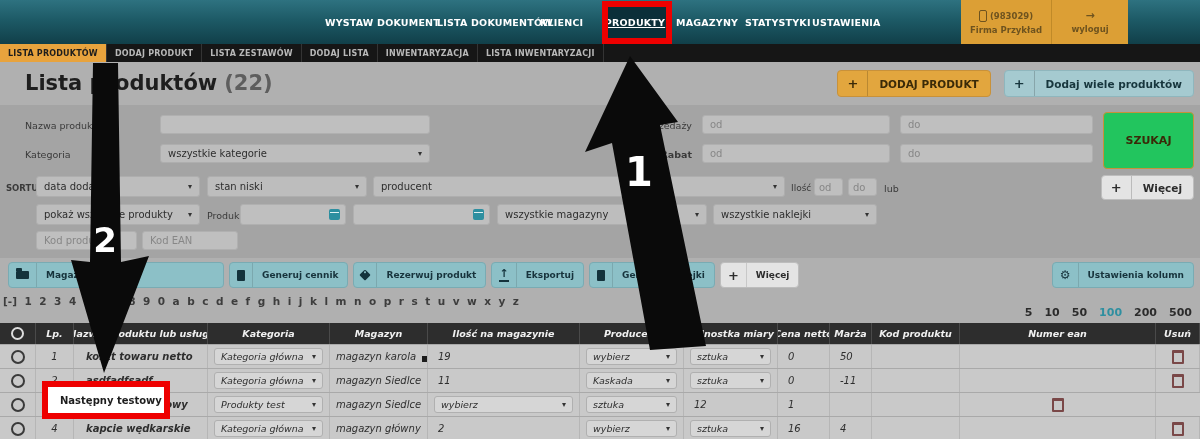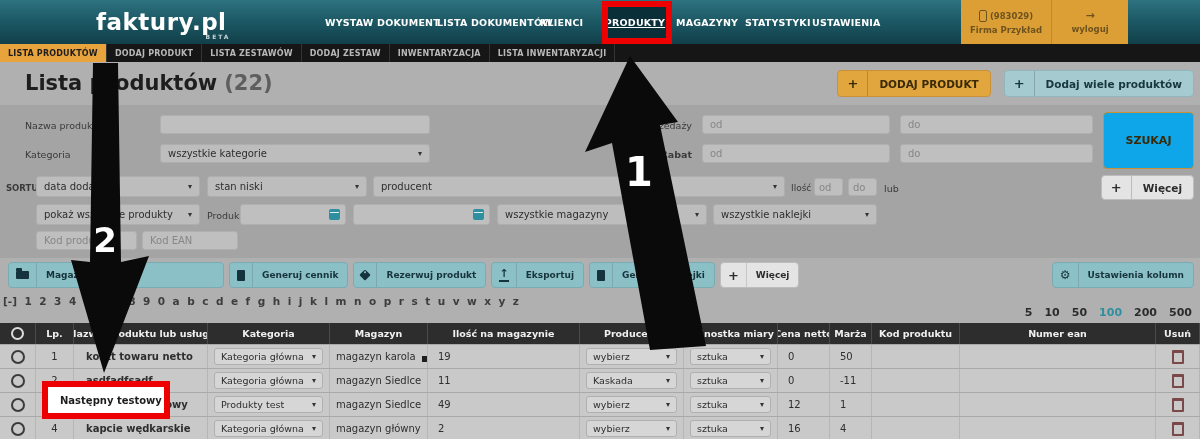--- a/index.html
+++ b/index.html
@@ -49,21 +49,21 @@
           font-family:"DejaVu Sans","Liberation Sans",sans-serif;}
   .finput::placeholder{color:#878787;opacity:1;}
   .fselect{position:absolute;background:#bdbdbd;border:1px solid #aeaeae;border-radius:3px;
            font-size:10px;color:#2d2d2d;display:flex;align-items:center;justify-content:space-between;
            padding:0 7px;box-sizing:border-box;white-space:nowrap;overflow:hidden;}
   .caret{font-size:8px;color:#333;margin-left:6px;}
   .datewrap{position:absolute;}
   .datewrap .finput{left:0;top:0;width:100%;height:100%;}
   .i-cal{position:absolute;right:6px;top:5px;width:11px;height:11px;background:#2d8fa0;border-radius:2px;}
   .i-cal::before{content:"";position:absolute;left:1px;right:1px;top:3px;height:1px;background:#dff0f2;}
-  .szukaj{position:absolute;right:6px;top:7px;width:89px;height:55px;background:#0ea5e9;border:1px solid #c8913a;
+  .szukaj{position:absolute;right:6px;top:7px;width:89px;height:55px;background:#22c55e;border:1px solid #c8913a;
           border-radius:4px;color:#3a2a08;font-weight:bold;font-size:11px;display:flex;align-items:center;justify-content:center;}
   .btn-wiecej-f{position:absolute;right:6px;top:70px;height:25px;background:#e4e4e4;border:1px solid #bdbdbd;
           border-radius:4px;color:#2c2c2c;}
 
   
   .actionsrow{position:absolute;left:8px;top:262px;display:flex;gap:5px;}
   .abtn{height:26px;display:flex;align-items:stretch;background:#8cc0c7;border:1px solid #79abb3;
         border-radius:4px;color:#17333c;font-size:9px;font-weight:bold;box-sizing:border-box;}
   .abtn .ic{display:flex;align-items:center;padding:0 7px;border-right:1px solid rgba(0,0,0,.12);}
   .abtn .al{display:flex;align-items:center;padding:0 9px;white-space:nowrap;}
@@ -81,21 +81,21 @@
   .i-plus{font-weight:bold;font-size:13px;}
   .i-gear{font-size:12px;line-height:12px;}
 
   
   .indexbar{position:absolute;left:3px;top:295px;display:flex;gap:7.5px;font-size:10.5px;font-weight:bold;color:#3d3d3d;}
   .pagesizes{position:absolute;right:8px;top:306px;display:flex;gap:12px;font-size:11px;font-weight:bold;color:#2b2b2b;}
   .pagesizes .active{color:#2e8fa0;}
 
   
   .table{position:absolute;left:0;top:323px;width:1200px;height:116px;overflow:hidden;}
-  .thead,.trow{display:grid;grid-template-columns:36px 38px 134px 122px 98px 152px 104px 94px 52px 42px 88px 196px 44px;}
+  .thead,.trow{display:grid;grid-template-columns:36px 38px 134px 122px 98px 152px 104px 94px 52px 42px 88px 196px 44px;font-style:italic;}
   .thead{height:21px;background:#2d2d2d;}
   .th{display:flex;align-items:center;justify-content:center;color:#f0f0f0;font-size:9.5px;font-weight:bold;
       border-right:1px solid #4a4a4a;white-space:nowrap;overflow:hidden;box-sizing:border-box;}
   .trow{height:23px;background:#c9c9c9;border-top:1px solid #a9a9a9;}
   .td{display:flex;align-items:center;font-size:10px;color:#2e2e2e;border-right:1px solid #b6b6b6;
       padding:0 6px;box-sizing:border-box;overflow:hidden;white-space:nowrap;}
   .td.center{justify-content:center;padding:0;}
   .td.name{font-weight:bold;padding-left:12px;}
   .td.qty{padding-left:10px;}
   .cselect{flex:1;height:17px;background:#d6d6d6;border:1px solid #b0b0b0;border-radius:3px;display:flex;
@@ -113,24 +113,20 @@
   .callout{position:absolute;left:42px;top:381px;width:128px;height:38px;background:#fff;border:6px solid #ee0000;
            box-sizing:border-box;z-index:65;display:flex;align-items:center;padding-left:12px;
            font-size:10px;font-weight:bold;color:#1d1d1d;}
 </style>
 </head>
 <body>
 
 <div id="page" data-interactable="false">
 
   <div class="topnav" data-interactable="false">
-    <div class="logo" data-interactable="true">
-      <span data-interactable="false">faktury.pl</span>
-      <span class="beta" data-interactable="false">BETA</span>
-    </div>
     <div data-interactable="false">
         <div class="menu-item" data-interactable="true" style="left: 325px;">WYSTAW DOKUMENT</div>
         <div class="menu-item" data-interactable="true" style="left: 437px;">LISTA DOKUMENTÓW</div>
         <div class="menu-item" data-interactable="true" style="left: 540px;">KLIENCI</div>
         <div class="menu-item active" data-interactable="true" style="left: 604px;">PRODUKTY</div>
         <div class="menu-item" data-interactable="true" style="left: 676px;">MAGAZYNY</div>
         <div class="menu-item" data-interactable="true" style="left: 745px;">STATYSTYKI</div>
         <div class="menu-item" data-interactable="true" style="left: 812px;">USTAWIENIA</div>
       </div>
     <div class="account" data-interactable="false">
@@ -147,21 +143,21 @@
           </div>
         <div data-interactable="false">wyloguj</div>
       </div>
     </div>
   </div>
 
   <div class="subnav" data-interactable="false">
       <div class="tab active" data-interactable="true">LISTA PRODUKTÓW</div>
       <div class="tab" data-interactable="true">DODAJ PRODUKT</div>
       <div class="tab" data-interactable="true">LISTA ZESTAWÓW</div>
-      <div class="tab" data-interactable="true">DODAJ ZESTAW</div>
+      <div class="tab" data-interactable="true">DODAJ LISTA</div>
       <div class="tab" data-interactable="true">INWENTARYZACJA</div>
       <div class="tab" data-interactable="true">LISTA INWENTARYZACJI</div>
     </div>
 
   <div class="titlebar" data-interactable="false">
     <div class="page-title" data-interactable="false">
       <span>Lista produktów</span><span class="count" data-interactable="false">(22)</span>
     </div>
     <div class="top-buttons">
       <div class="btn-split btn-orange" data-interactable="true">
@@ -440,21 +436,20 @@
           <div class="td" data-interactable="false">
             <div class="cselect" data-interactable="true">
               <span data-interactable="false">Produkty test</span>
               <span class="caret" data-interactable="false">▾</span>
             </div>
           </div>
           <div class="td" data-interactable="false">
             <span data-interactable="false">magazyn Siedlce</span>
             <span class="whic" data-interactable="false"></span>
           </div>
-          <div class="td qty" data-interactable="false">49</div>
           <div class="td" data-interactable="false">
             <div class="cselect" data-interactable="true">
               <span data-interactable="false">wybierz</span>
               <span class="caret" data-interactable="false">▾</span>
             </div>
           </div>
           <div class="td" data-interactable="false">
             <div class="cselect" data-interactable="true">
               <span data-interactable="false">sztuka</span>
               <span class="caret" data-interactable="false">▾</span>

